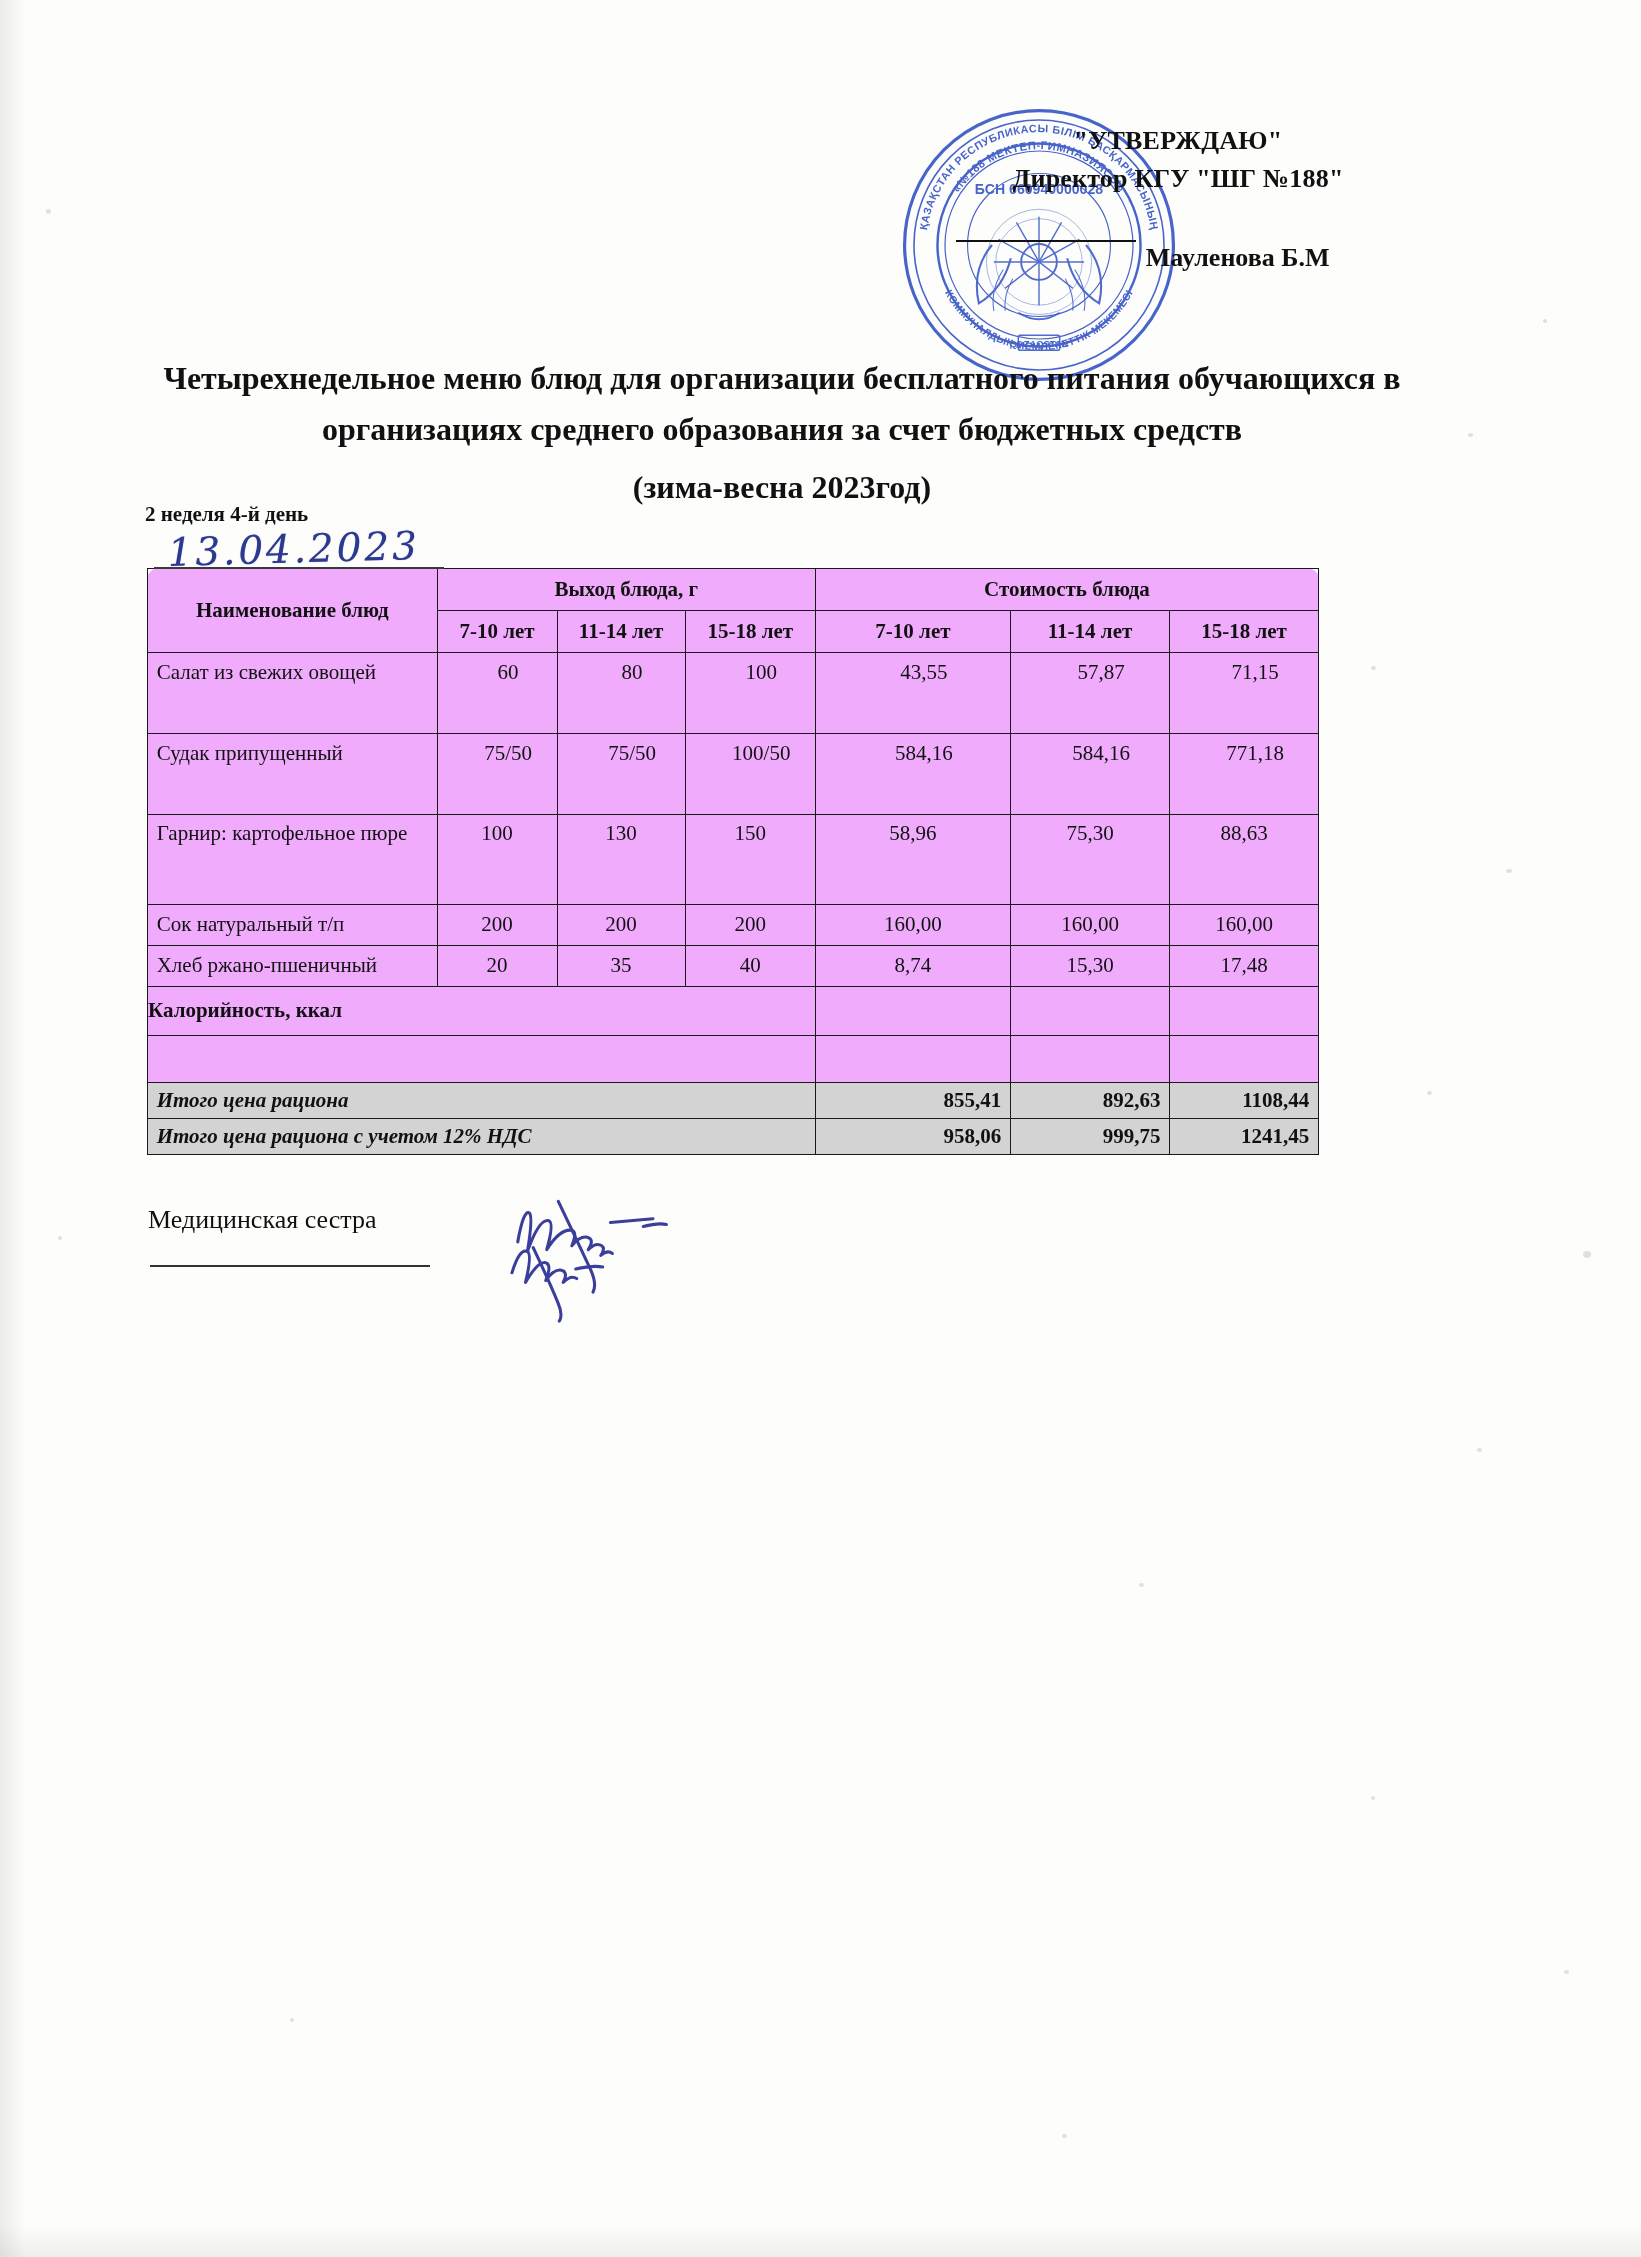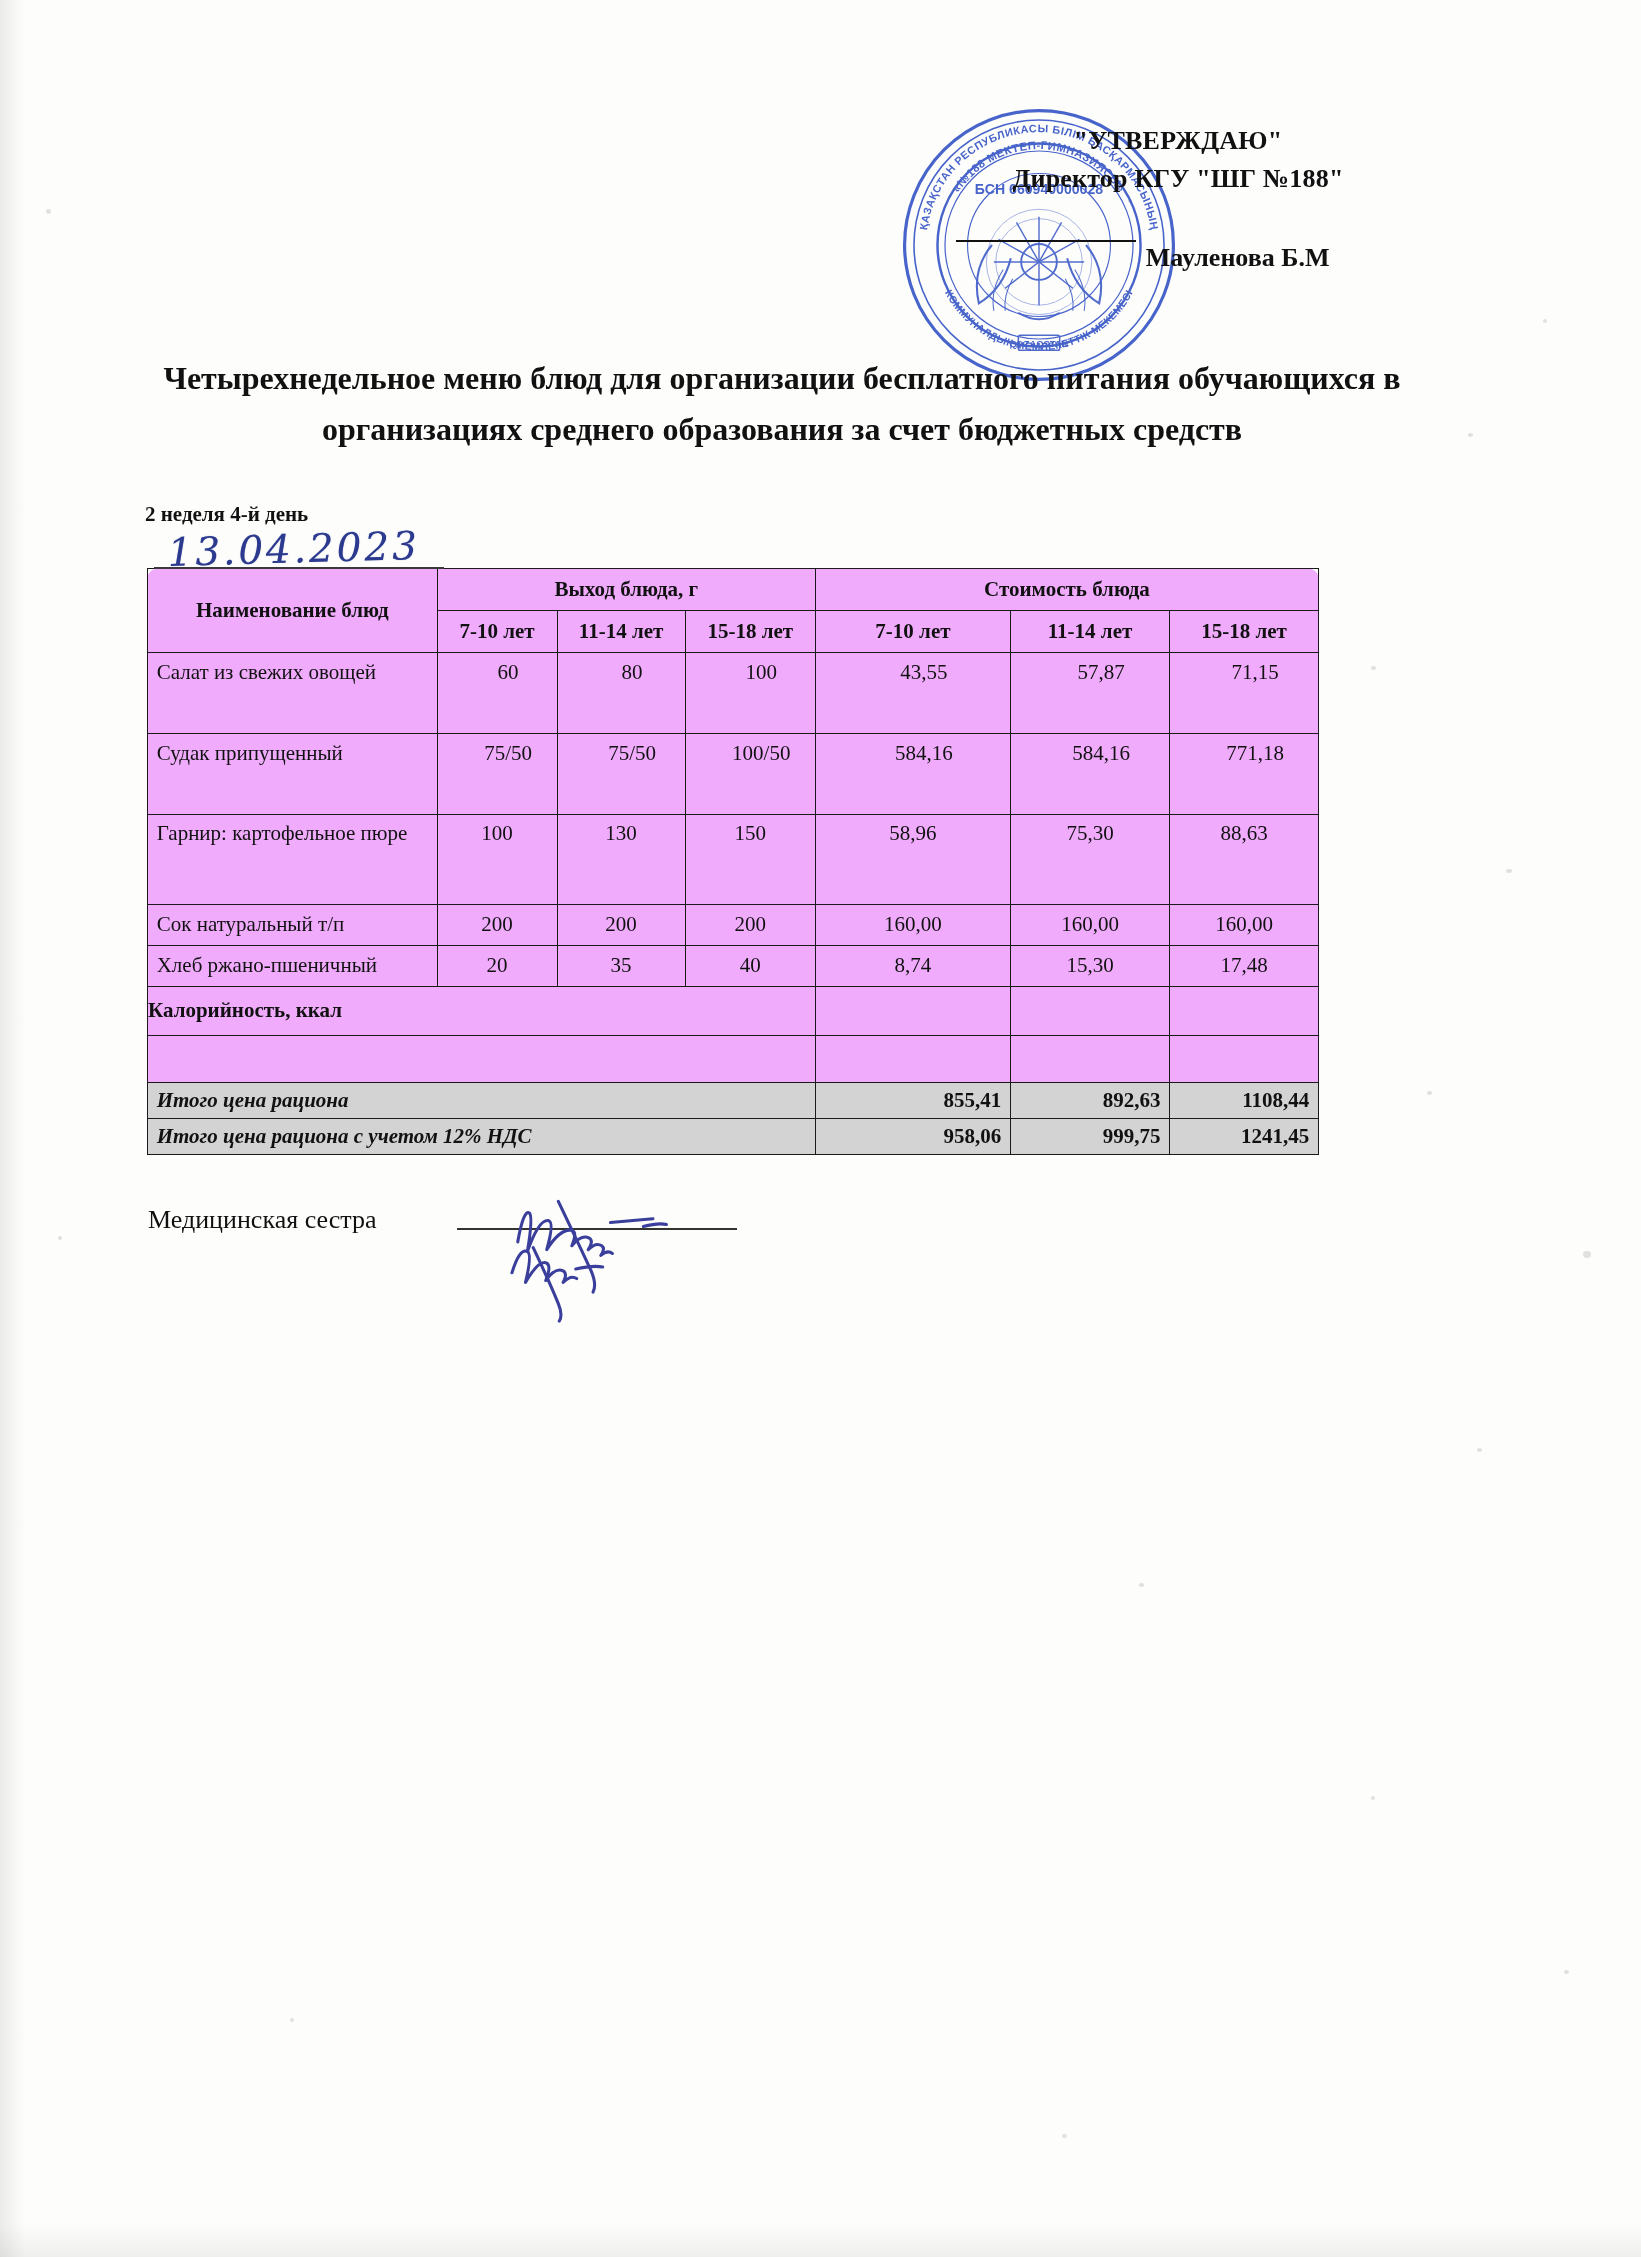--- a/index.html
+++ b/index.html
@@ -212,20 +212,21 @@
     top: 1202px;
     z-index: 7;
     font-size: 26px;
     line-height: 1.35;
   }
   .footer-sigs .row {
     display: flex;
     align-items: flex-end;
     gap: 27px;
     margin-bottom: 9.7px;
+    flex-direction: column;
   }
   .footer-sigs .lbl { width: 282px; }
   .footer-sigs .rule { width: 280px; border-bottom: 2.1px solid #33332f; height: 1px; margin-bottom: 6.8px; }
 
   .hand-sig {
     position: absolute;
     left: 483px;
     top: 1180px;
     z-index: 8;
     pointer-events: none;
@@ -314,20 +315,21 @@
     <div class="ln2">Директор КГУ "ШГ №188"</div>
     <div class="sig-row">
       <span class="sig-line"></span>
       <span class="sig-name">Мауленова Б.М</span>
     </div>
   </div>
 
   <div class="doc-title">
     <div class="l1">Четырехнедельное меню блюд для организации бесплатного питания обучающихся в</div>
     <div class="l2">организациях среднего образования за счет бюджетных средств</div>
+    <div class="l3">(зима-весна 2023год)</div>
   </div>
 
   <div class="weekday">2 неделя 4-й день</div>
   <div class="hand-date">
     <span class="ink">13.04.2023</span>
     <span class="rule"></span>
   </div>
 
   <table class="menu-table">
     <colgroup>

